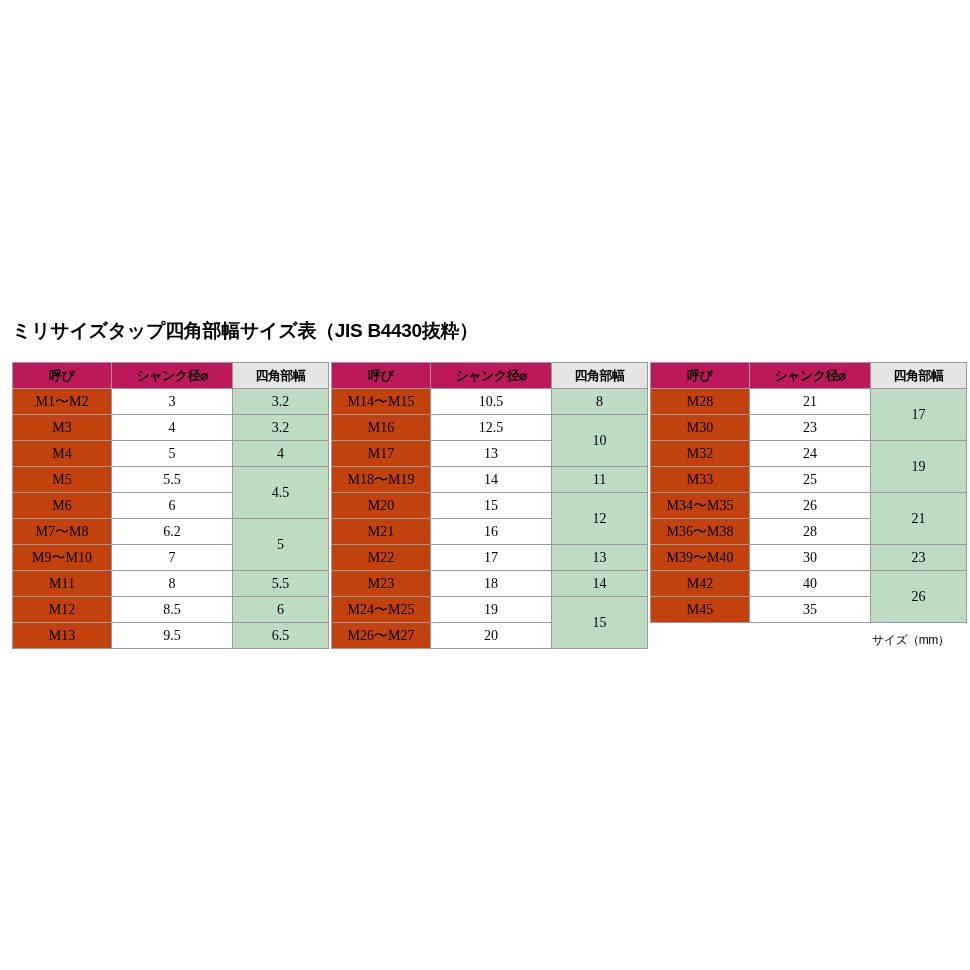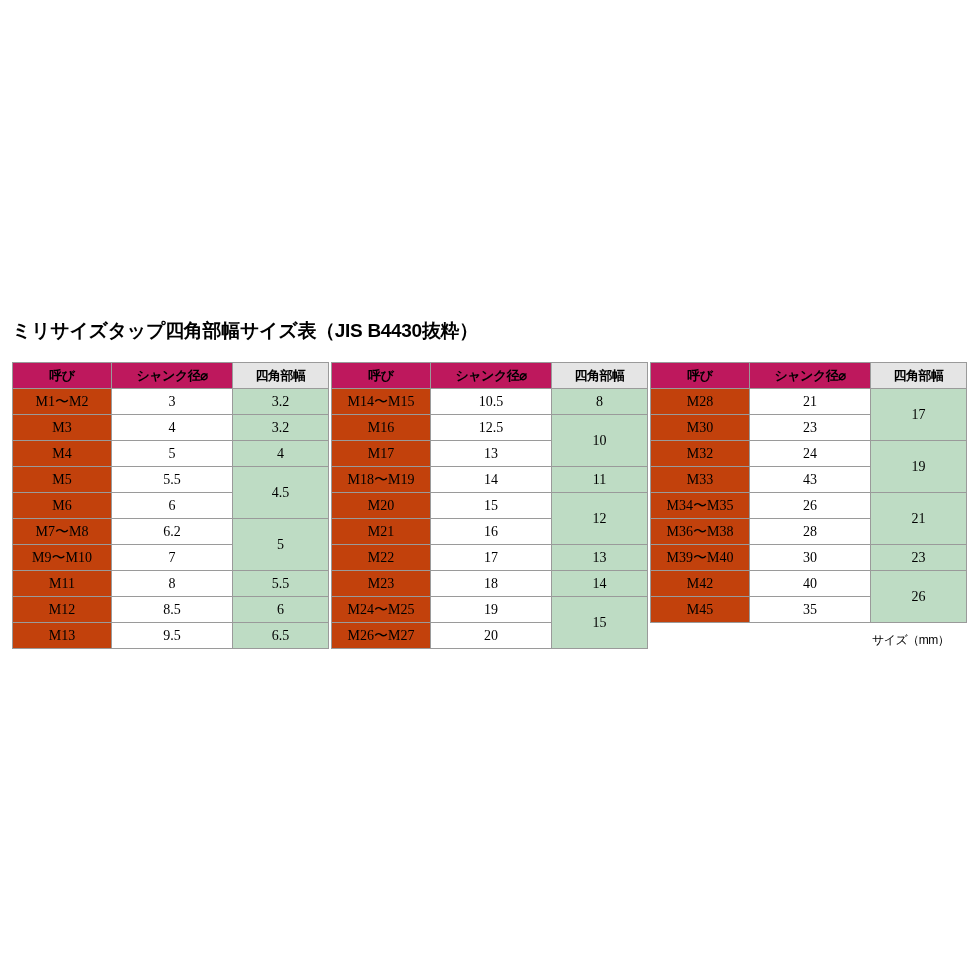--- a/index.html
+++ b/index.html
@@ -143,21 +143,21 @@
           <tr>
             <td class="c-name cell-yellow">M5</td>
             <td class="c-shank cell-white">5.5</td>
             <td class="c-sq cell-green" rowspan="2">4.5</td>
             <td class="c-gap blank-cell"></td>
             <td class="c-name cell-yellow">M18〜M19</td>
             <td class="c-shank cell-white">14</td>
             <td class="c-sq cell-green" rowspan="1">11</td>
             <td class="c-gap blank-cell"></td>
             <td class="c-name cell-yellow">M33</td>
-            <td class="c-shank cell-white">43</td>
+            <td class="c-shank cell-white">25</td>
           </tr>
           <tr>
             <td class="c-name cell-yellow">M6</td>
             <td class="c-shank cell-white">6</td>
             <td class="c-gap blank-cell"></td>
             <td class="c-name cell-yellow">M20</td>
             <td class="c-shank cell-white">15</td>
             <td class="c-sq cell-green" rowspan="2">12</td>
             <td class="c-gap blank-cell"></td>
             <td class="c-name cell-yellow">M34〜M35</td>

